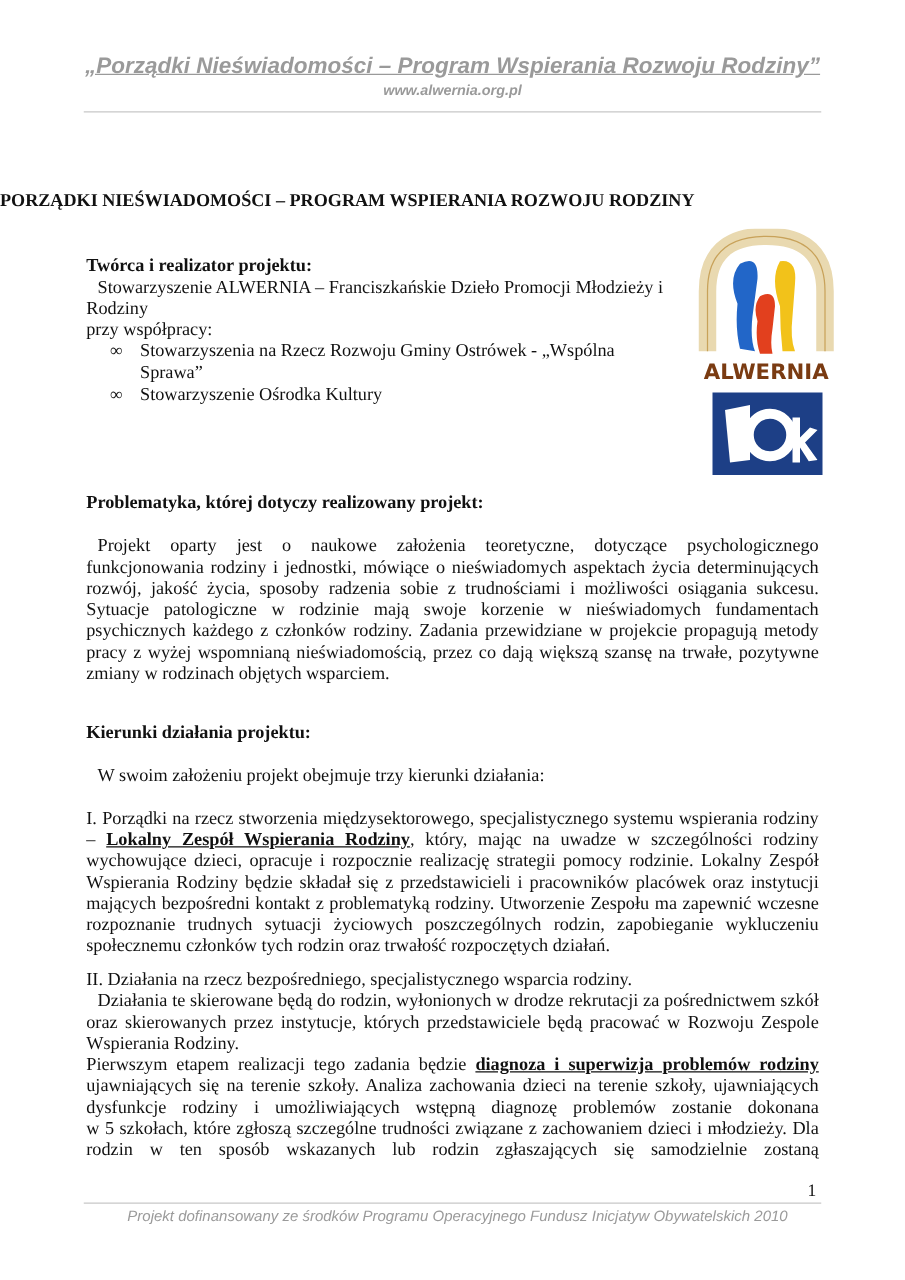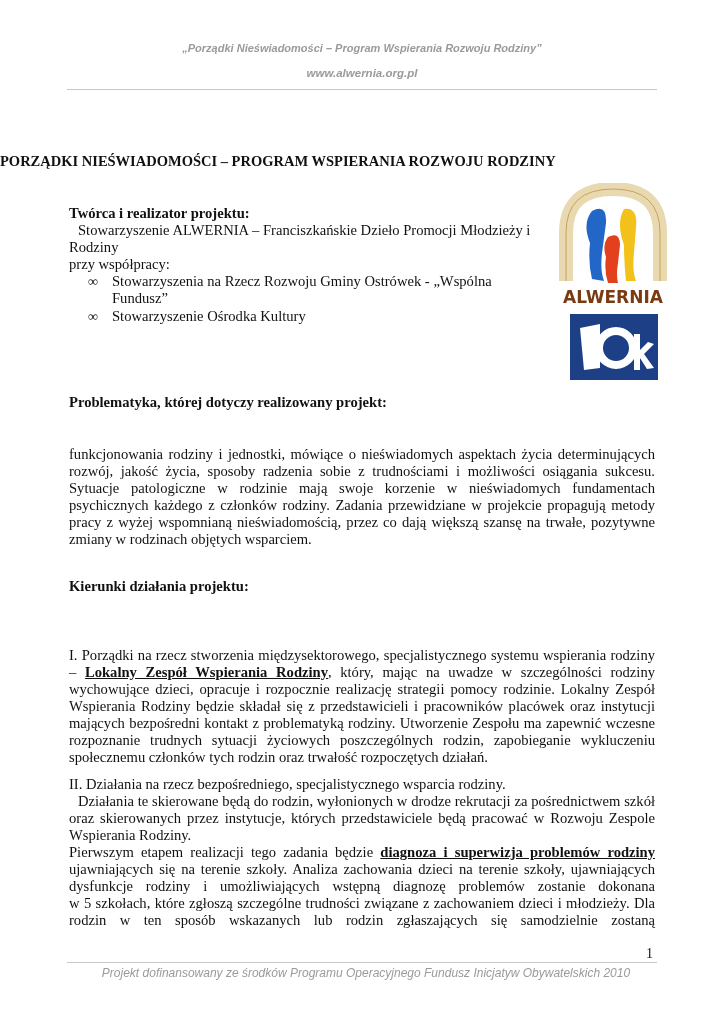--- a/index.html
+++ b/index.html
@@ -1,19 +1,19 @@
 <!DOCTYPE html>
 <html><head>
 <meta charset="utf-8">
 <style>
   html, body { margin: 0; padding: 0; background: #ffffff; }
   body { width: 724px; height: 1024px; position: relative; overflow: hidden; font-family: "Liberation Serif", serif; color: #111; }
   .page { position: absolute; left: 0; top: 0; width: 724px; height: 1024px; }
 
-  .hdr-title { position: absolute; left: 0; width: 724px; top: 42px; text-align: center; font-family: "Liberation Sans", sans-serif; font-style: italic; font-weight: bold; font-size: 11px; color: #9a9a9a; }
+  .hdr-title { position: absolute; left: 0; width: 724px; top: 42px; text-align: center; font-family: "Liberation Sans", sans-serif; font-style: italic; font-weight: bold; font-size: 18px; color: #9a9a9a; text-decoration: underline; }
   .hdr-url { position: absolute; left: 0; width: 724px; top: 67px; text-align: center; font-family: "Liberation Sans", sans-serif; font-style: italic; font-weight: bold; font-size: 11.5px; color: #9a9a9a; }
   .hdr-line { position: absolute; left: 67px; width: 590px; top: 89px; height: 0; border-top: 1px solid #c8c8c8; }
 
   .doc-title { position: absolute; left: 0; width: 724px; top: 153px; font-weight: bold; font-size: 14.5px; }
 
   .txt { position: absolute; left: 69px; font-size: 14.6px; line-height: 17.4px; }
   .bold { font-weight: bold; }
   .just { width: 586px; text-align: justify; text-align-last: justify; }
   .ul { text-decoration: underline; font-weight: bold; }
   .bullet { position: absolute; left: 88px; font-size: 14px; }
@@ -35,21 +35,21 @@
   <div class="hdr-line"></div>
 
   <div class="doc-title">PORZĄDKI NIEŚWIADOMOŚCI – PROGRAM WSPIERANIA ROZWOJU RODZINY</div>
 
   <div class="txt bold" style="top:205px">Twórca i realizator projektu:</div>
   <div class="txt" style="top:222px; left:78px">Stowarzyszenie ALWERNIA – Franciszkańskie Dzieło Promocji Młodzieży i</div>
   <div class="txt" style="top:239px">Rodziny</div>
   <div class="txt" style="top:256px">przy współpracy:</div>
   <span class="bullet" style="top:274px">∞</span>
   <div class="txt" style="top:273px; left:112px">Stowarzyszenia na Rzecz Rozwoju Gminy Ostrówek - „Wspólna</div>
-  <div class="txt" style="top:290px; left:112px">Fundusz”</div>
+  <div class="txt" style="top:290px; left:112px">Sprawa”</div>
   <span class="bullet" style="top:309px">∞</span>
   <div class="txt" style="top:308px; left:112px">Stowarzyszenie Ośrodka Kultury</div>
 
   <svg class="logo-alw" viewBox="0 0 122 122">
     <path d="M14 98 L14 50 Q14 6 61 6 Q108 6 108 50 L108 98" fill="none" stroke="#e9d9b0" stroke-width="14"></path>
     <path d="M14 98 L14 50 Q14 6 61 6 Q108 6 108 50 L108 98" fill="none" stroke="#c8a25a" stroke-width="1"></path>
     <path d="M40 28 Q55 20 54 40 L50 70 Q48 88 52 98 L40 96 Q36 80 38 60 Q30 40 40 28 Z" fill="#2266c8"></path>
     <path d="M72 26 Q86 24 84 44 L82 70 Q80 88 84 98 L74 98 Q72 80 72 62 Q64 40 72 26 Z" fill="#f2c21a"></path>
     <path d="M56 54 Q68 48 68 62 L66 80 Q64 92 66 100 L56 100 Q52 88 54 74 Q50 62 56 54 Z" fill="#e2401e"></path>
     <text x="61" y="120" text-anchor="middle" font-family="DejaVu Sans, sans-serif" font-weight="bold" font-size="17" fill="#7a3b12">ALWERNIA</text>
@@ -57,28 +57,30 @@
 
   <div class="logo-lok">
     <svg width="88" height="66" viewBox="0 0 88 66">
       <path d="M10 14 L30 10 L30 54 L14 56 Z" fill="#ffffff"></path>
       <circle cx="46" cy="34" r="17" fill="none" stroke="#ffffff" stroke-width="8"></circle>
       <path d="M64 20 L70 20 L70 36 L78 28 L84 30 L74 40 L84 54 L77 55 L70 44 L70 56 L64 56 Z" fill="#ffffff"></path>
     </svg>
   </div>
 
   <div class="txt bold" style="top:394px">Problematyka, której dotyczy realizowany projekt:</div>
+  <div class="txt just" style="top:429px; left:78px; width:577px">Projekt oparty jest o naukowe założenia teoretyczne, dotyczące psychologicznego</div>
   <div class="txt just" style="top:446px">funkcjonowania rodziny i jednostki, mówiące o nieświadomych aspektach życia determinujących</div>
   <div class="txt just" style="top:463px">rozwój, jakość życia, sposoby radzenia sobie z trudnościami i możliwości osiągania sukcesu.</div>
   <div class="txt just" style="top:480px">Sytuacje patologiczne w rodzinie mają swoje korzenie w nieświadomych fundamentach</div>
   <div class="txt just" style="top:514px">pracy z wyżej wspomnianą nieświadomością, przez co dają większą szansę na trwałe, pozytywne</div>
   <div class="txt just" style="top:497px">psychicznych każdego z członków rodziny. Zadania przewidziane w projekcie propagują metody</div>
   <div class="txt" style="top:531px">zmiany w rodzinach objętych wsparciem.</div>
 
   <div class="txt bold" style="top:578px">Kierunki działania projektu:</div>
+  <div class="txt" style="top:613px; left:78px">W swoim założeniu projekt obejmuje trzy kierunki działania:</div>
 
   <div class="txt just" style="top:647px">I. Porządki na rzecz stworzenia międzysektorowego, specjalistycznego systemu wspierania rodziny</div>
   <div class="txt just" style="top:664px"><span>– </span><span class="ul">Lokalny Zespół Wspierania Rodziny</span><span>, który, mając na uwadze w szczególności rodziny</span></div>
   <div class="txt just" style="top:681px">wychowujące dzieci, opracuje i rozpocznie realizację strategii pomocy rodzinie. Lokalny Zespół</div>
   <div class="txt just" style="top:698px">Wspierania Rodziny będzie składał się z przedstawicieli i pracowników placówek oraz instytucji</div>
   <div class="txt just" style="top:715px">mających bezpośredni kontakt z problematyką rodziny. Utworzenie Zespołu ma zapewnić wczesne</div>
   <div class="txt just" style="top:732px">rozpoznanie trudnych sytuacji życiowych poszczególnych rodzin, zapobieganie wykluczeniu</div>
   <div class="txt" style="top:749px">społecznemu członków tych rodzin oraz trwałość rozpoczętych działań.</div>
 
   <div class="txt" style="top:776px">II. Działania na rzecz bezpośredniego, specjalistycznego wsparcia rodziny.</div>

